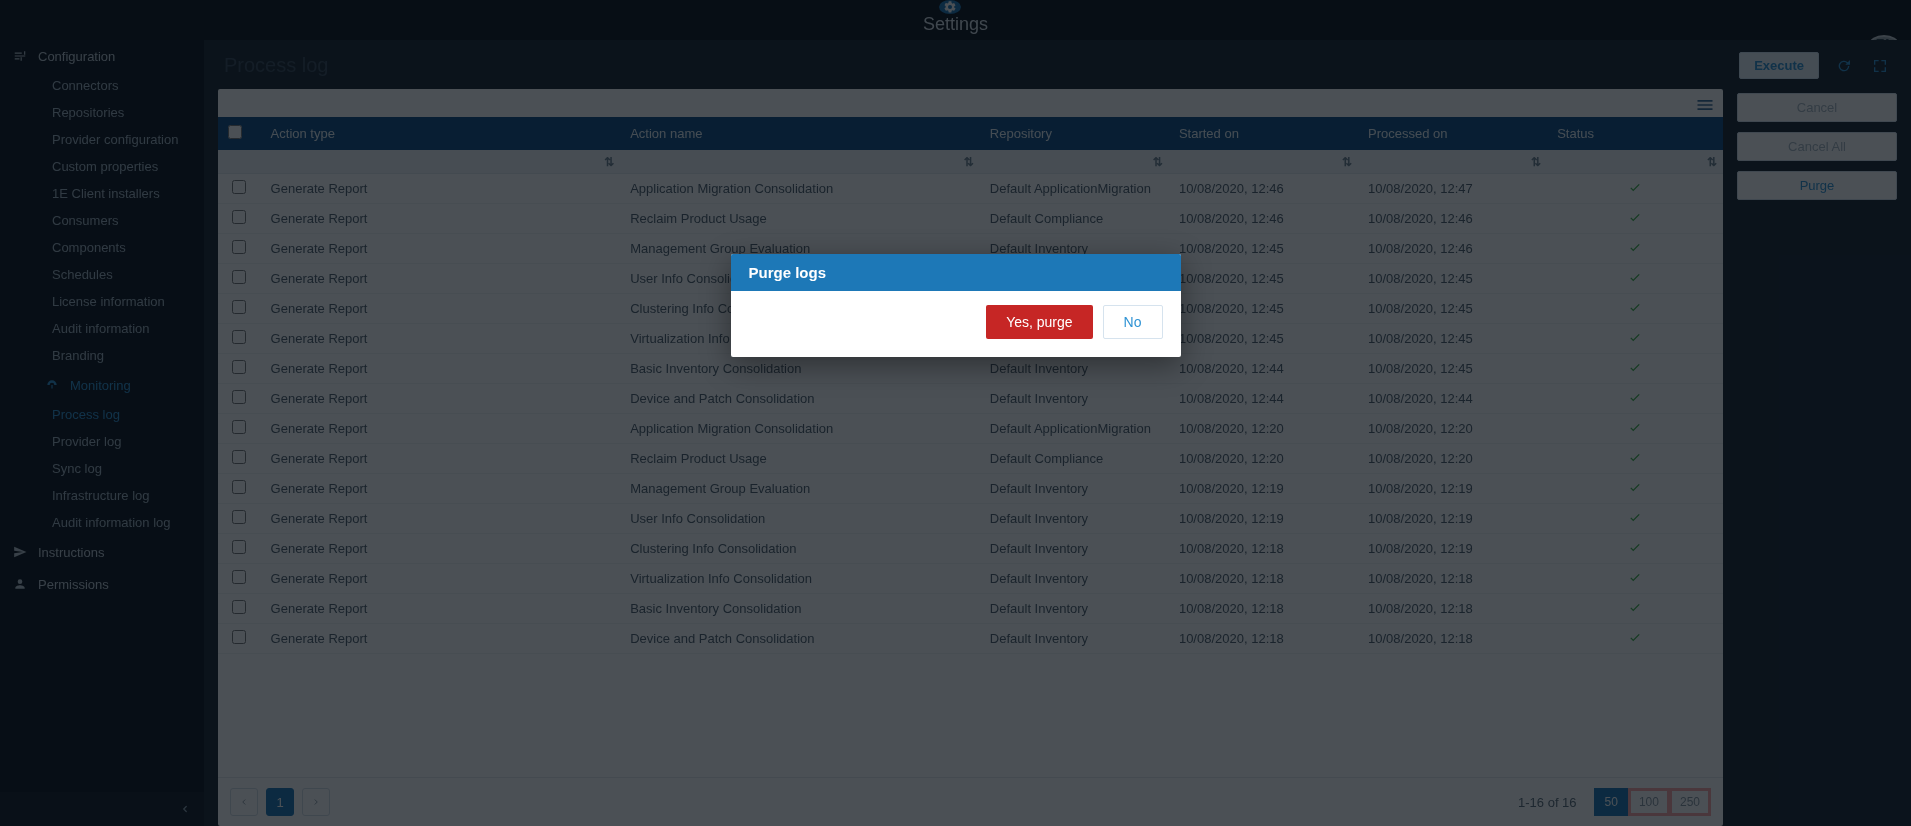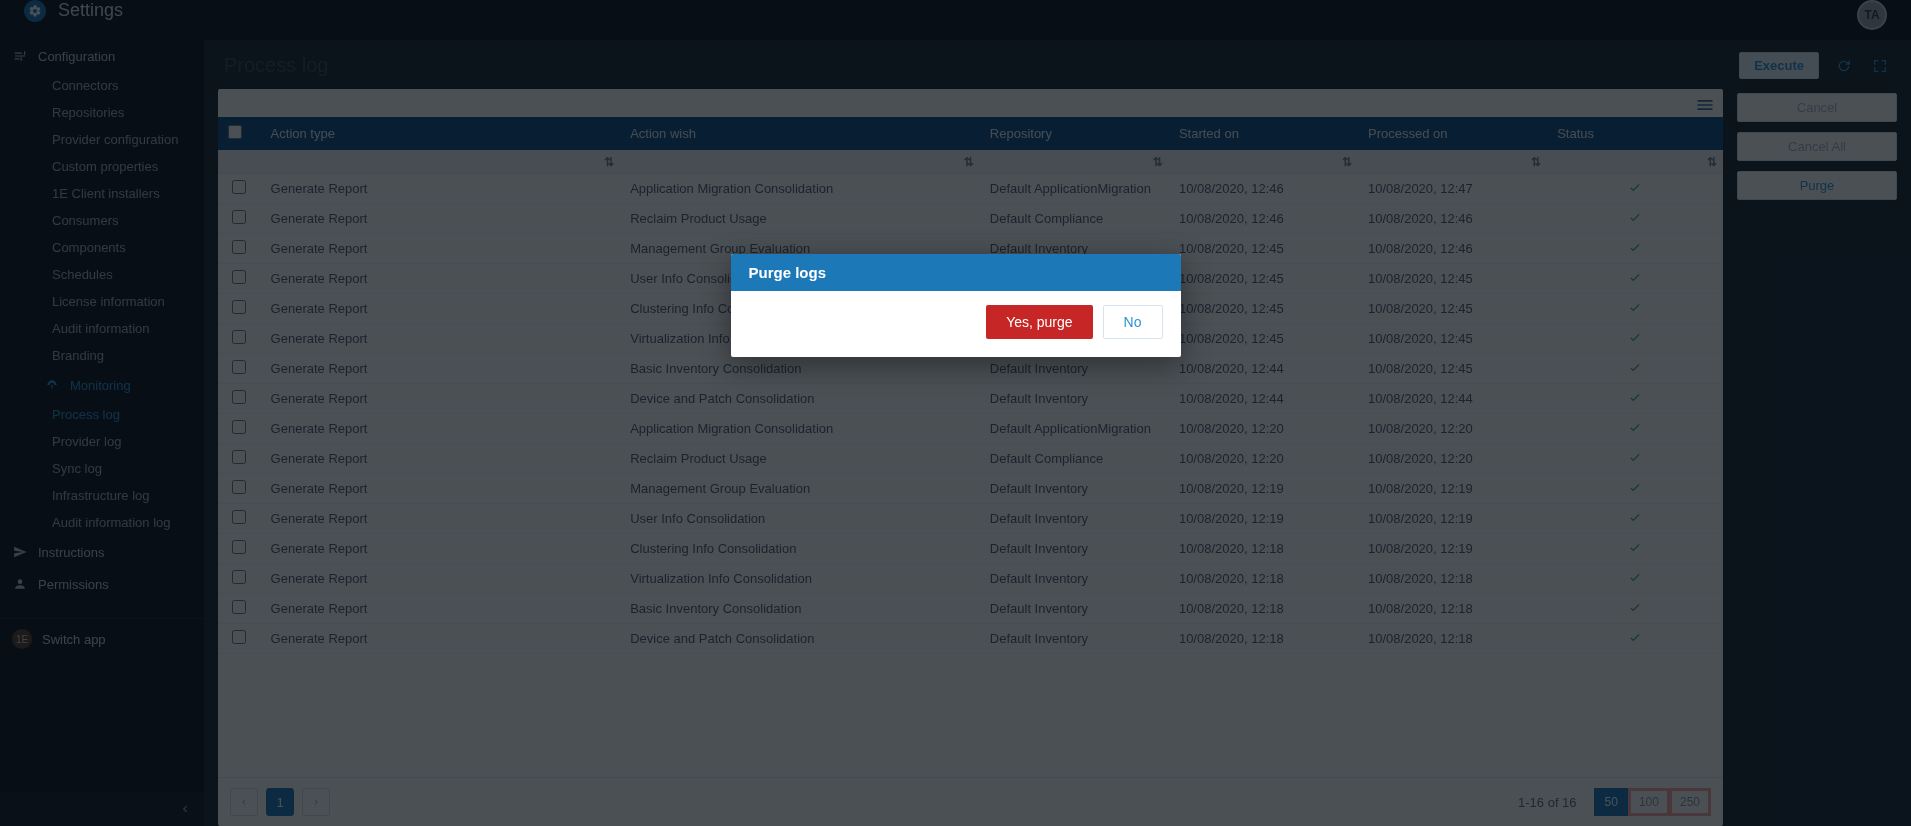--- a/index.html
+++ b/index.html
@@ -1,20 +1,20 @@
 <!DOCTYPE html>
 <html><head>
 <meta charset="utf-8">
 <style>
   * { box-sizing: border-box; margin: 0; padding: 0; }
   html, body { width: 100%; height: 100%; font-family: "Segoe UI", Arial, sans-serif; font-size: 13px; color: #c9d0d6; background: #0e141c; }
   body { position: relative; overflow: hidden; }
 
   
-  .topbar { height: 40px; background: #0c1219; display: flex; align-items: flex-start; padding: 0 24px; }
+  .topbar { height: 40px; background: #0c1219; display: flex; align-items: center; padding: 0 12px; flex-direction: column; }
   .topbar .brand-icon { width: 22px; height: 22px; border-radius: 50%; background: #1d77b6; display: flex; align-items: center; justify-content: center; margin-right: 12px; }
   .topbar .brand-icon svg { width: 14px; height: 14px; }
   .topbar .title { font-size: 18px; color: #d5dde4; font-weight: 400; }
   .topbar .avatar { margin-left: auto; width: 30px; height: 30px; border-radius: 50%; background: #9aa6ad; color: #2a3d4a; display: flex; align-items: center; justify-content: center; font-size: 12px; font-weight: 600; border: 2px solid #c6ced3; }
 
   
   .app { display: flex; height: calc(100% - 40px); }
   .sidebar { width: 204px; background: #0e151e; overflow-y: auto; position: relative; }
   .sidebar .section { display: flex; align-items: center; gap: 10px; padding: 8px 12px; color: #b9c5cf; cursor: pointer; }
   .sidebar .section.active { color: #2f93d4; margin-left: 32px; }
@@ -139,24 +139,20 @@
         </div>
         <div class="section">
           <span class="sec-icon">
             <svg width="14" height="14" viewBox="0 0 24 24">
               <path d="M12 12a4 4 0 1 0-4-4 4 4 0 0 0 4 4zm0 2c-3 0-8 1.5-8 4.5V20h16v-1.5c0-3-5-4.5-8-4.5z" fill="currentColor"></path>
             </svg>
           </span>
           <span>Permissions</span>
         </div>
       </div>
-    <div class="switch-app">
-      <span class="switch-icon">1E</span>
-      <span>Switch app</span>
-    </div>
     <div class="collapse-bar">
       <span style="color:#8fa0ae;">
         <svg width="10" height="10" viewBox="0 0 24 24">
             <path d="M15 6l-6 6 6 6" stroke="currentColor" stroke-width="3" fill="none" stroke-linecap="round"></path>
           </svg>
       </span>
     </div>
   </div>
 
   <div class="main">
@@ -192,21 +188,21 @@
               <col class="col-action-name">
               <col class="col-repo">
               <col class="col-started">
               <col class="col-processed">
               <col class="col-status">
           </colgroup>
           <thead>
             <tr class="hdr">
               <th class="cb"><input type="checkbox" style=""></th>
               <th>Action type</th>
-              <th>Action wish</th>
+              <th>Action name</th>
               <th>Repository</th>
               <th>Started on</th>
               <th>Processed on</th>
               <th>Status</th>
             </tr>
             <tr class="filters">
               <th></th>
               <th><span class="sort">⇅</span></th>
               <th><span class="sort">⇅</span></th>
               <th><span class="sort">⇅</span></th>

